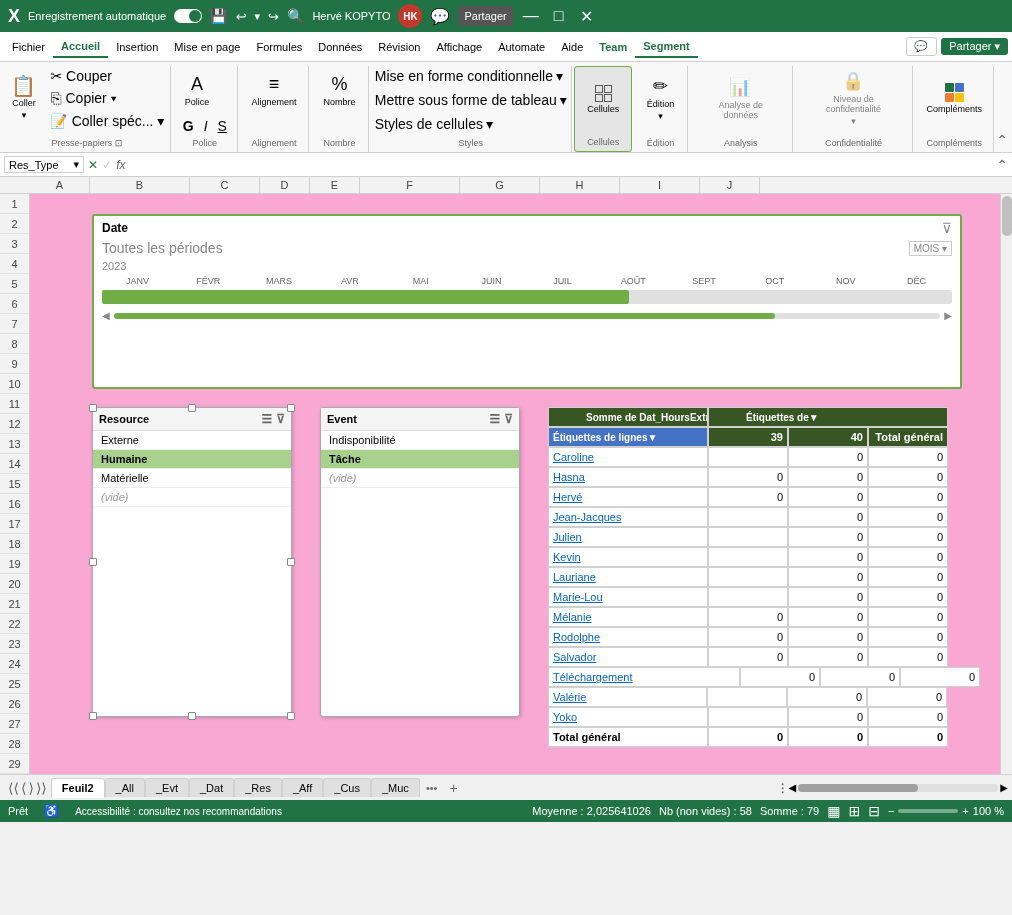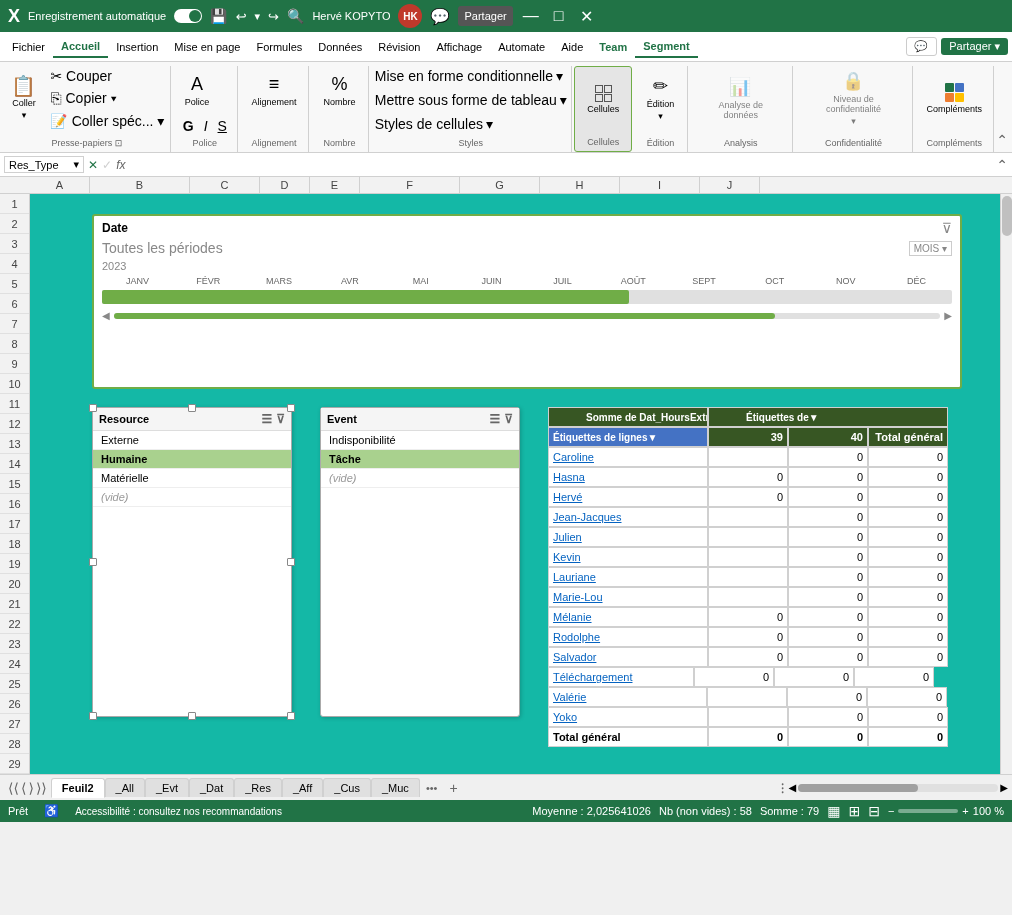--- a/index.html
+++ b/index.html
@@ -387,21 +387,21 @@
       <div class="row-header">22</div>
       <div class="row-header">23</div>
       <div class="row-header">24</div>
       <div class="row-header">25</div>
       <div class="row-header">26</div>
       <div class="row-header">27</div>
       <div class="row-header">28</div>
       <div class="row-header">29</div>
     </div>
 
-    <div style="position:relative; flex:1; overflow:hidden; background:#14b8a6;">
+    <div style="position:relative; flex:1; overflow:hidden; background:#f9a8d4;">
 
       <div class="date-slicer" style="left:62px; top:20px; width:870px; height:175px; border:2px solid #70ad47;">
         <div class="date-header">
           <span class="date-header-title">Date</span>
           <div style="display:flex; align-items:center; gap:6px;">
             <span style="font-size:14px; color:#888;">⊽</span>
           </div>
         </div>
         <div class="date-sub-row">
           <span style="color:#888; font-size:14px;">Toutes les périodes</span>
@@ -555,21 +555,21 @@
           <div class="pivot-cell right-align" style="width:80px;">0</div>
           <div class="pivot-cell right-align" style="width:80px;">0</div>
         </div>
         <div style="display:flex;">
           <div class="pivot-cell name-link" style="width:160px;">Salvador</div>
           <div class="pivot-cell right-align" style="width:80px;">0</div>
           <div class="pivot-cell right-align" style="width:80px;">0</div>
           <div class="pivot-cell right-align" style="width:80px;">0</div>
         </div>
         <div style="display:flex;">
-          <div class="pivot-cell name-link" style="width:146px;">Téléchargement</div>
+          <div class="pivot-cell name-link" style="width:192px;">Téléchargement</div>
           <div class="pivot-cell right-align" style="width:80px;">0</div>
           <div class="pivot-cell right-align" style="width:80px;">0</div>
           <div class="pivot-cell right-align" style="width:80px;">0</div>
         </div>
         <div style="display:flex;">
           <div class="pivot-cell name-link" style="width:159px;">Valérie</div>
           <div class="pivot-cell right-align" style="width:80px;"></div>
           <div class="pivot-cell right-align" style="width:80px;">0</div>
           <div class="pivot-cell right-align" style="width:80px;">0</div>
         </div>

